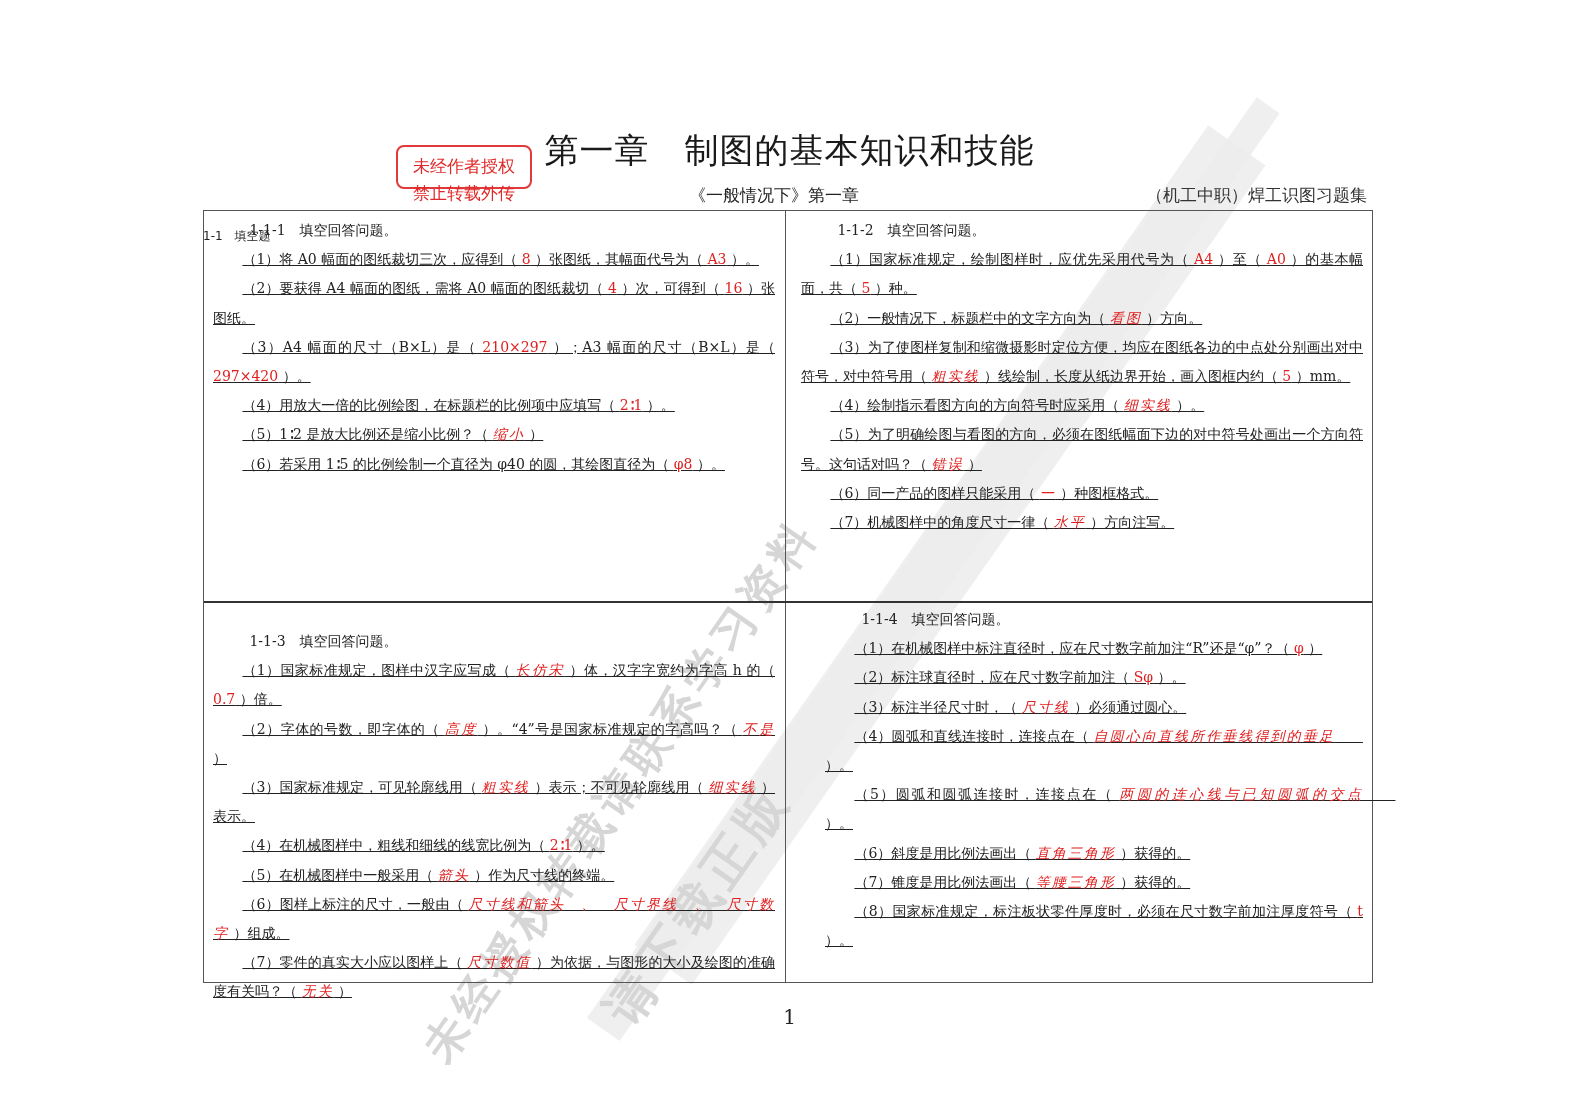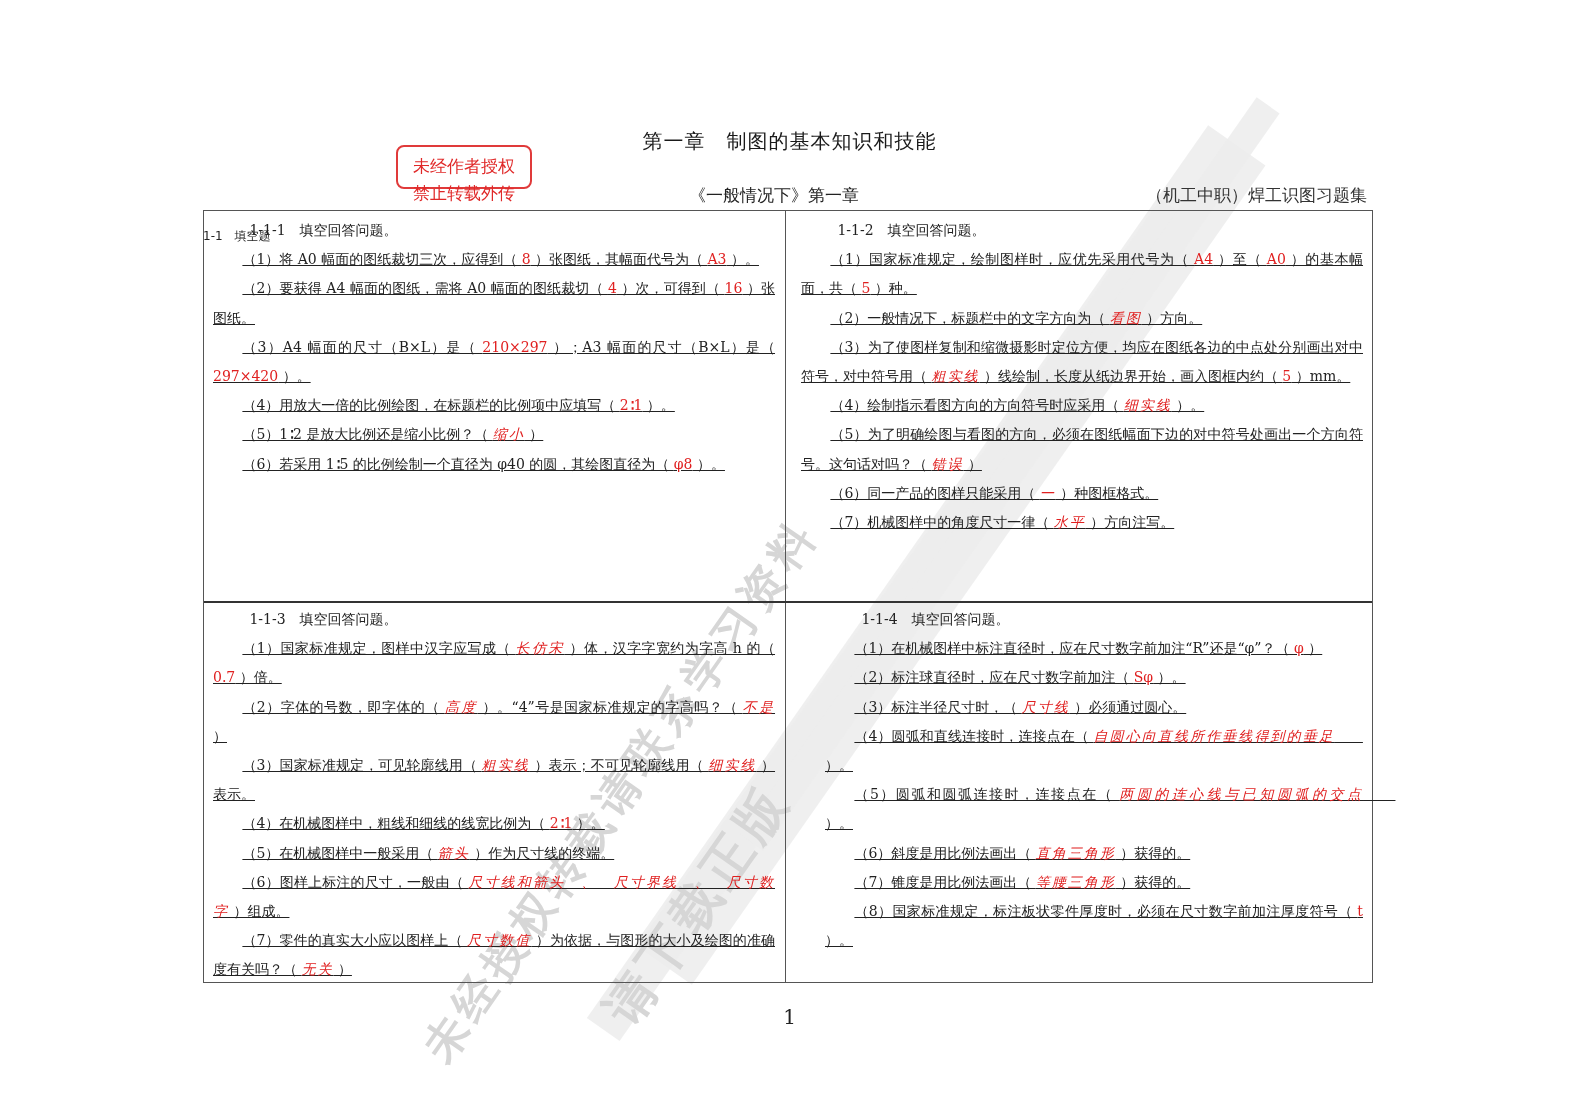--- a/index.html
+++ b/index.html
@@ -16,21 +16,21 @@
     position: absolute; background: #ececec; opacity: 0.85;
     transform-origin: center; transform: rotate(-55deg);
   }
   .wm-text {
     position: absolute; color: #d6d6d6; font-weight: bold;
     font-family: "DejaVu Sans", sans-serif; white-space: nowrap;
     transform: rotate(-55deg); transform-origin: left top; letter-spacing: 6px;
   }
   .chapter-title {
     position: absolute; left: 0; width: 1579px; top: 128px; text-align: center;
-    font-family: "DejaVu Sans", sans-serif; font-size: 20px; color: #1a1a1a;
+    font-family: "DejaVu Sans", sans-serif; font-size: 34px; color: #1a1a1a;
     letter-spacing: 1px; z-index: 2;
   }
   .stamp {
     position: absolute; left: 396px; top: 145px; width: 136px; height: 44px;
     border: 2px solid #e03a3a; border-radius: 8px; color: #e02828;
     font-family: "DejaVu Sans", sans-serif; font-size: 17px; line-height: 27px;
     text-align: center; z-index: 3; box-sizing: border-box; padding-top: 6px;
   }
   .header-row {
     position: absolute; top: 184px; left: 203px; width: 1170px; height: 26px; z-index: 2;
@@ -44,21 +44,21 @@
     border: 1.5px solid #555; box-sizing: border-box; z-index: 1;
   }
   .vline { position: absolute; left: 581px; top: 0; bottom: 0; width: 1px; background: #555; }
   .hline { position: absolute; left: 0; right: 0; top: 390px; height: 1.5px; background: #333; }
   .cell {
     position: absolute; box-sizing: border-box; padding: 4px 10px 0 10px;
     font-size: 14px; line-height: 29.2px; z-index: 2; text-align: justify;
   }
   .c1 { left: 203px; top: 212px; width: 582px; }
   .c2 { left: 785px; top: 212px; width: 588px; padding-left: 16px; }
-  .c3 { left: 203px; top: 601px; width: 582px; }
+  .c3 { left: 203px; top: 623px; width: 582px; }
   .c4 { left: 785px; top: 601px; width: 588px; padding-left: 40px; }
   .cell-title { text-indent: 2.6em; }
   .q { text-indent: 2.1em; margin: 0; text-decoration: underline; }
   .ans { color: #e02020; }
   .ans.hw { font-family: "DejaVu Sans", sans-serif; font-style: italic; letter-spacing: 2px; }
   .page-number {
     position: absolute; left: 0; width: 1579px; top: 1005px; text-align: center; font-size: 20px; z-index: 2;
   }
 </style>
 </head>

